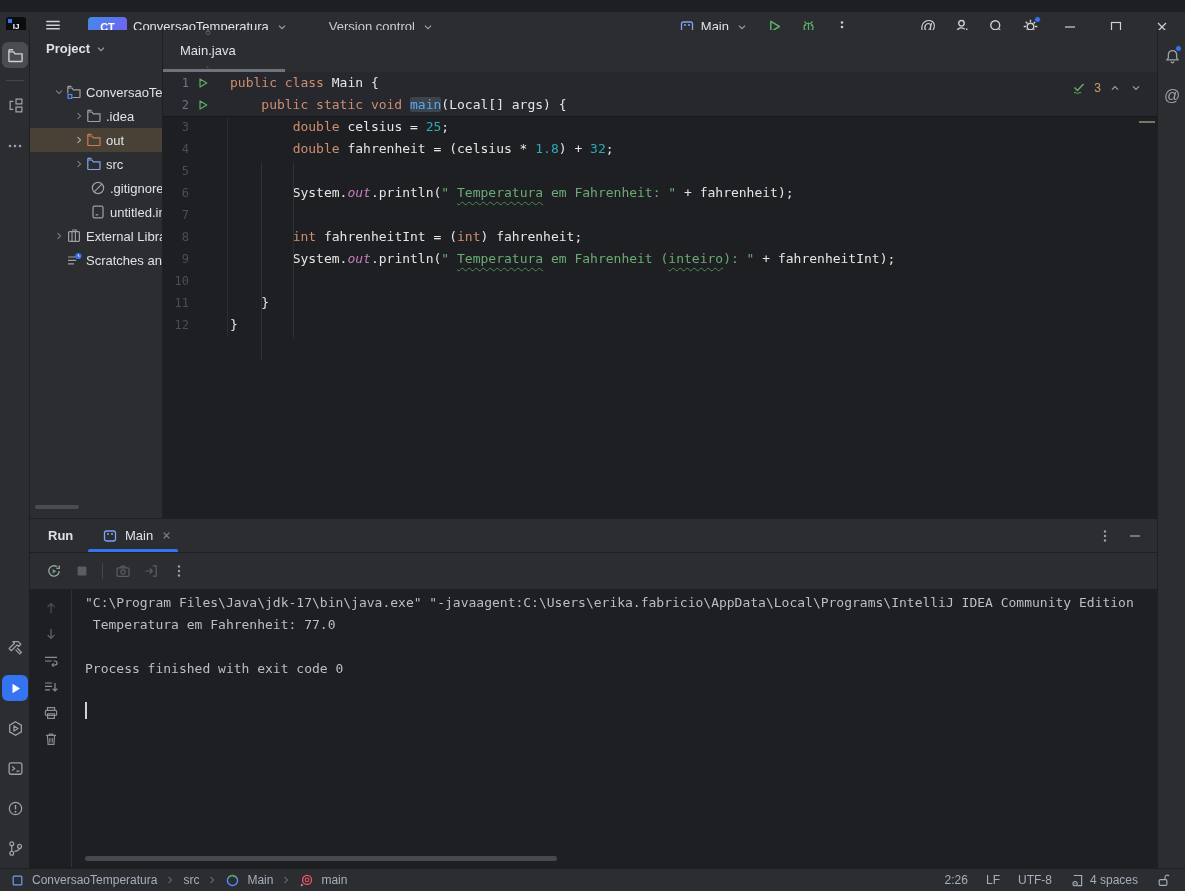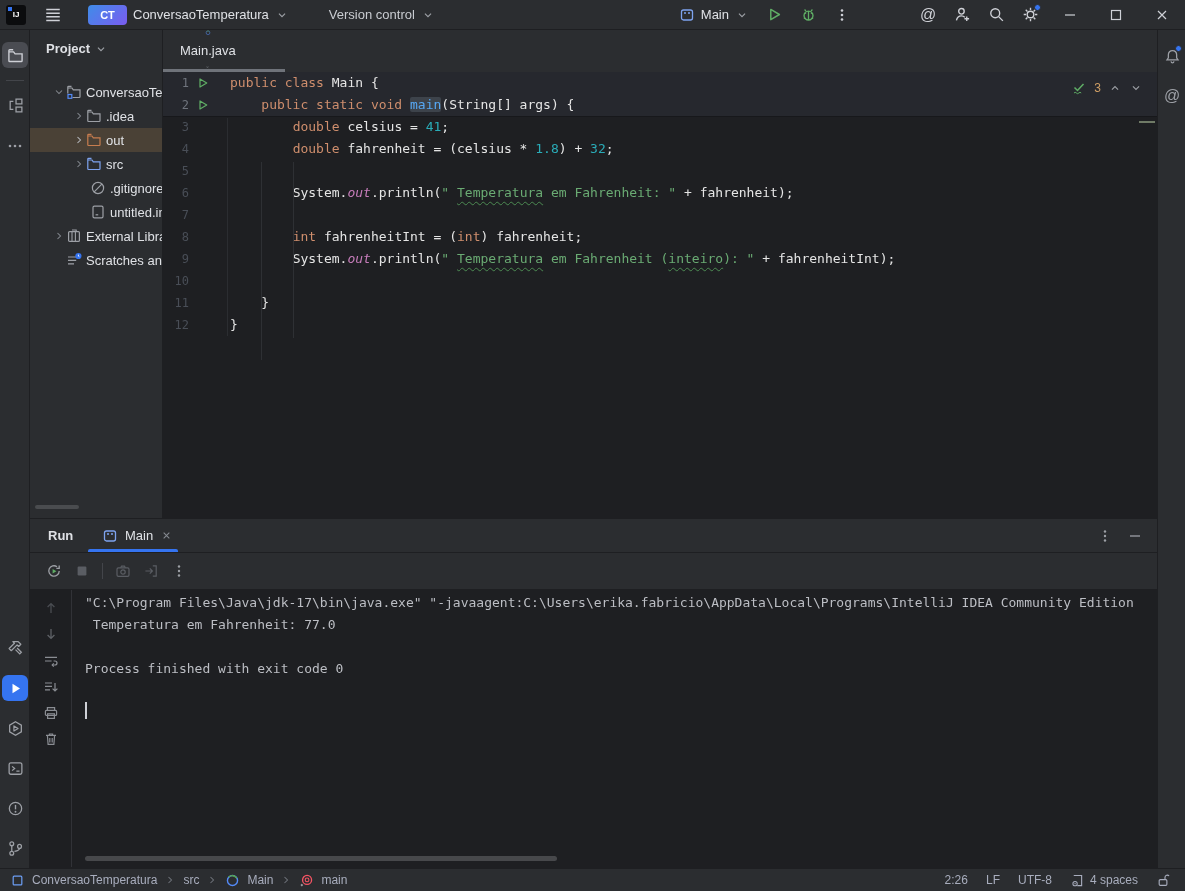--- a/index.html
+++ b/index.html
@@ -6,21 +6,21 @@
   html,body { margin:0; padding:0; }
   body {
     width:1185px; height:891px; position:relative; overflow:hidden;
     background:#1E1F22; color:#DFE1E5;
     font-family:"Liberation Sans", sans-serif; font-size:13px;
   }
   .abs { position:absolute; }
   svg { display:block; }
 
   
-  .titlebar { left:0; top:0; width:1185px; height:30px; background:#2B2D30;
+  .titlebar { left:0; top:12px; width:1185px; height:30px; background:#2B2D30;
     display:flex; align-items:center; border-bottom:1px solid #1E1F22; }
   .tb-left { display:flex; align-items:center; gap:10px; padding-left:6px; }
   .logo { width:20px; height:20px; background:#0B0C0E; border-radius:3px; position:relative;
     color:#fff; font-size:8px; font-weight:bold; display:flex; align-items:center; justify-content:center; }
   .logo::before { content:""; position:absolute; left:2px; top:2px; width:4px; height:4px; background:#3574F0; }
   .tbtn { height:26px; display:flex; align-items:center; gap:6px; padding:0 8px; border-radius:4px; color:#DFE1E5; }
   .ct-chip { width:39px; height:20px; border-radius:4px; background:linear-gradient(135deg,#3F8CE8,#7A5CF0);
     color:#fff; font-size:11px; font-weight:bold; display:flex; align-items:center; justify-content:center; }
   .tb-right { margin-left:auto; display:flex; align-items:center; }
   .tb-ic { width:34px; height:30px; display:flex; align-items:center; justify-content:center; position:relative; }
@@ -408,26 +408,26 @@
         </span>
       <span class="lcode"><span class="tok kw">public class </span><span class="tok pl">Main {</span></span>
     </div>
     <div class="eline sticky sticky2">
       <span class="lnum">2</span>
       <span class="lrun">
           <svg width="12" height="12" viewBox="0 0 16 16">
             <path d="M4 2.6 13 8 4 13.4z" stroke="#5FAD65" stroke-width="1.6" stroke-linejoin="round" fill="none"></path>
           </svg>
         </span>
-      <span class="lcode"><span class="tok pl">    </span><span class="tok kw">public static void </span><span class="tok method hl">main</span><span class="tok pl">(String[] args) {</span></span>
+      <span class="lcode"><span class="tok pl">    </span><span class="tok kw">public static void </span><span class="tok method hl">main</span><span class="tok pl">(Local[] args) {</span></span>
     </div>
     <div class="eline">
         <span class="lnum">3</span>
         <span class="lrun"></span>
-        <span class="lcode"><span class="tok pl">        </span><span class="tok kw">double </span><span class="tok pl">celsius = </span><span class="tok num">41</span><span class="tok pl">;</span></span>
+        <span class="lcode"><span class="tok pl">        </span><span class="tok kw">double </span><span class="tok pl">celsius = </span><span class="tok num">25</span><span class="tok pl">;</span></span>
       </div>
     <div class="eline">
         <span class="lnum">4</span>
         <span class="lrun"></span>
         <span class="lcode"><span class="tok pl">        </span><span class="tok kw">double </span><span class="tok pl">fahrenheit = (celsius * </span><span class="tok num">1.8</span><span class="tok pl">) + </span><span class="tok num">32</span><span class="tok pl">;</span></span>
       </div>
     <div class="eline">
         <span class="lnum">5</span>
         <span class="lrun"></span>
         <span class="lcode"></span>

